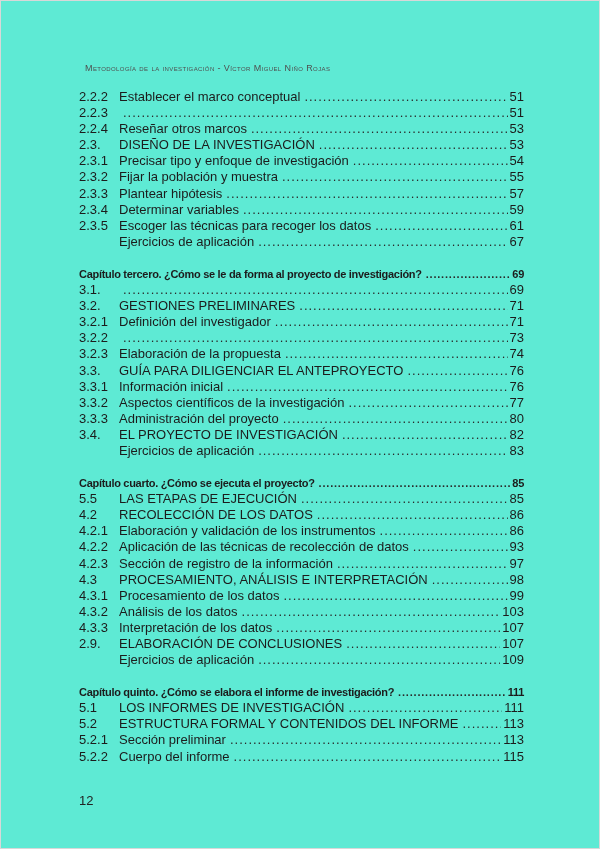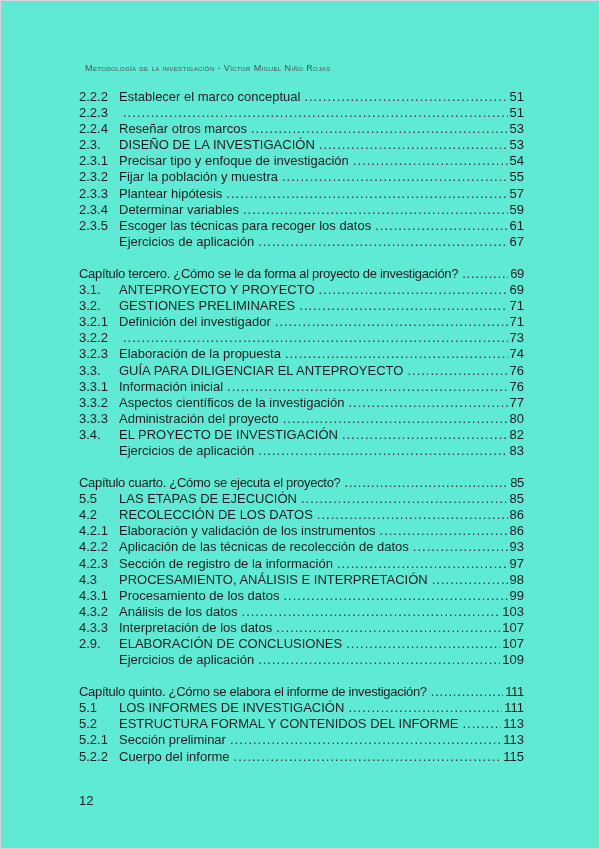--- a/index.html
+++ b/index.html
@@ -58,22 +58,22 @@
     color: #2a2a2a;
   }
   .dots::after {
     content: "....................................................................................................................................................................";
     letter-spacing: 1px;
   }
   .pg {
     flex: 0 0 auto;
   }
   .row.chapter {
-    font-weight: normal;
-    font-size: 13px;
+    font-weight: bold;
+    font-size: 11px;
     letter-spacing: -0.3px;
   }
   .row.chapter .dots::after { letter-spacing: 0.8px; }
   .folio {
     position: absolute;
     top: 792px;
     left: 78px;
     font-size: 13px;
     color: #222222;
     text-align: center;
@@ -145,21 +145,20 @@
         <span class="dots"></span>
         <span class="pg">67</span>
       </div>
       <div class="row chapter gap">
         <span class="title">Capítulo tercero. ¿Cómo se le da forma al proyecto de investigación?</span>
         <span class="dots"></span>
         <span class="pg">69</span>
       </div>
       <div class="row section">
         <span class="num">3.1.</span>
-        <span class="title">ANTEPROYECTO Y PROYECTO</span>
         <span class="dots"></span>
         <span class="pg">69</span>
       </div>
       <div class="row section">
         <span class="num">3.2.</span>
         <span class="title">GESTIONES PRELIMINARES</span>
         <span class="dots"></span>
         <span class="pg">71</span>
       </div>
       <div class="row sub">

